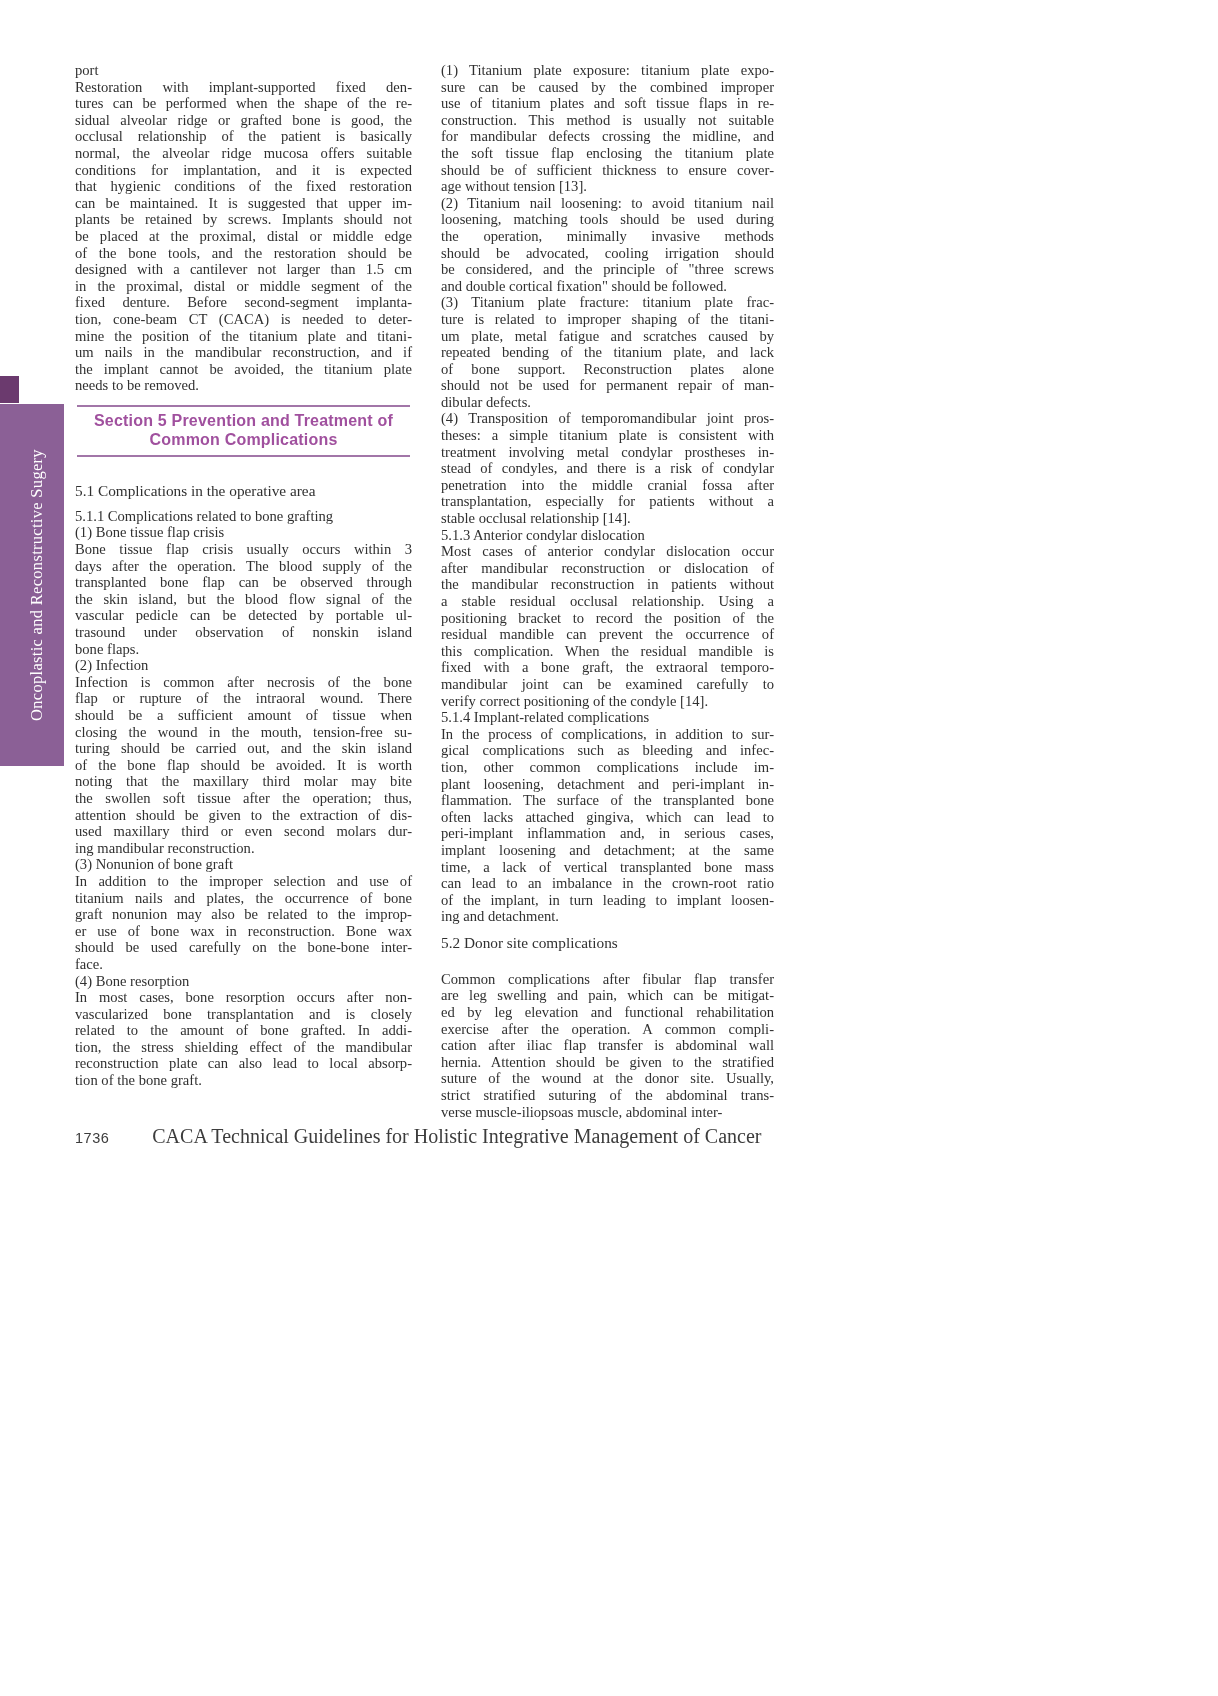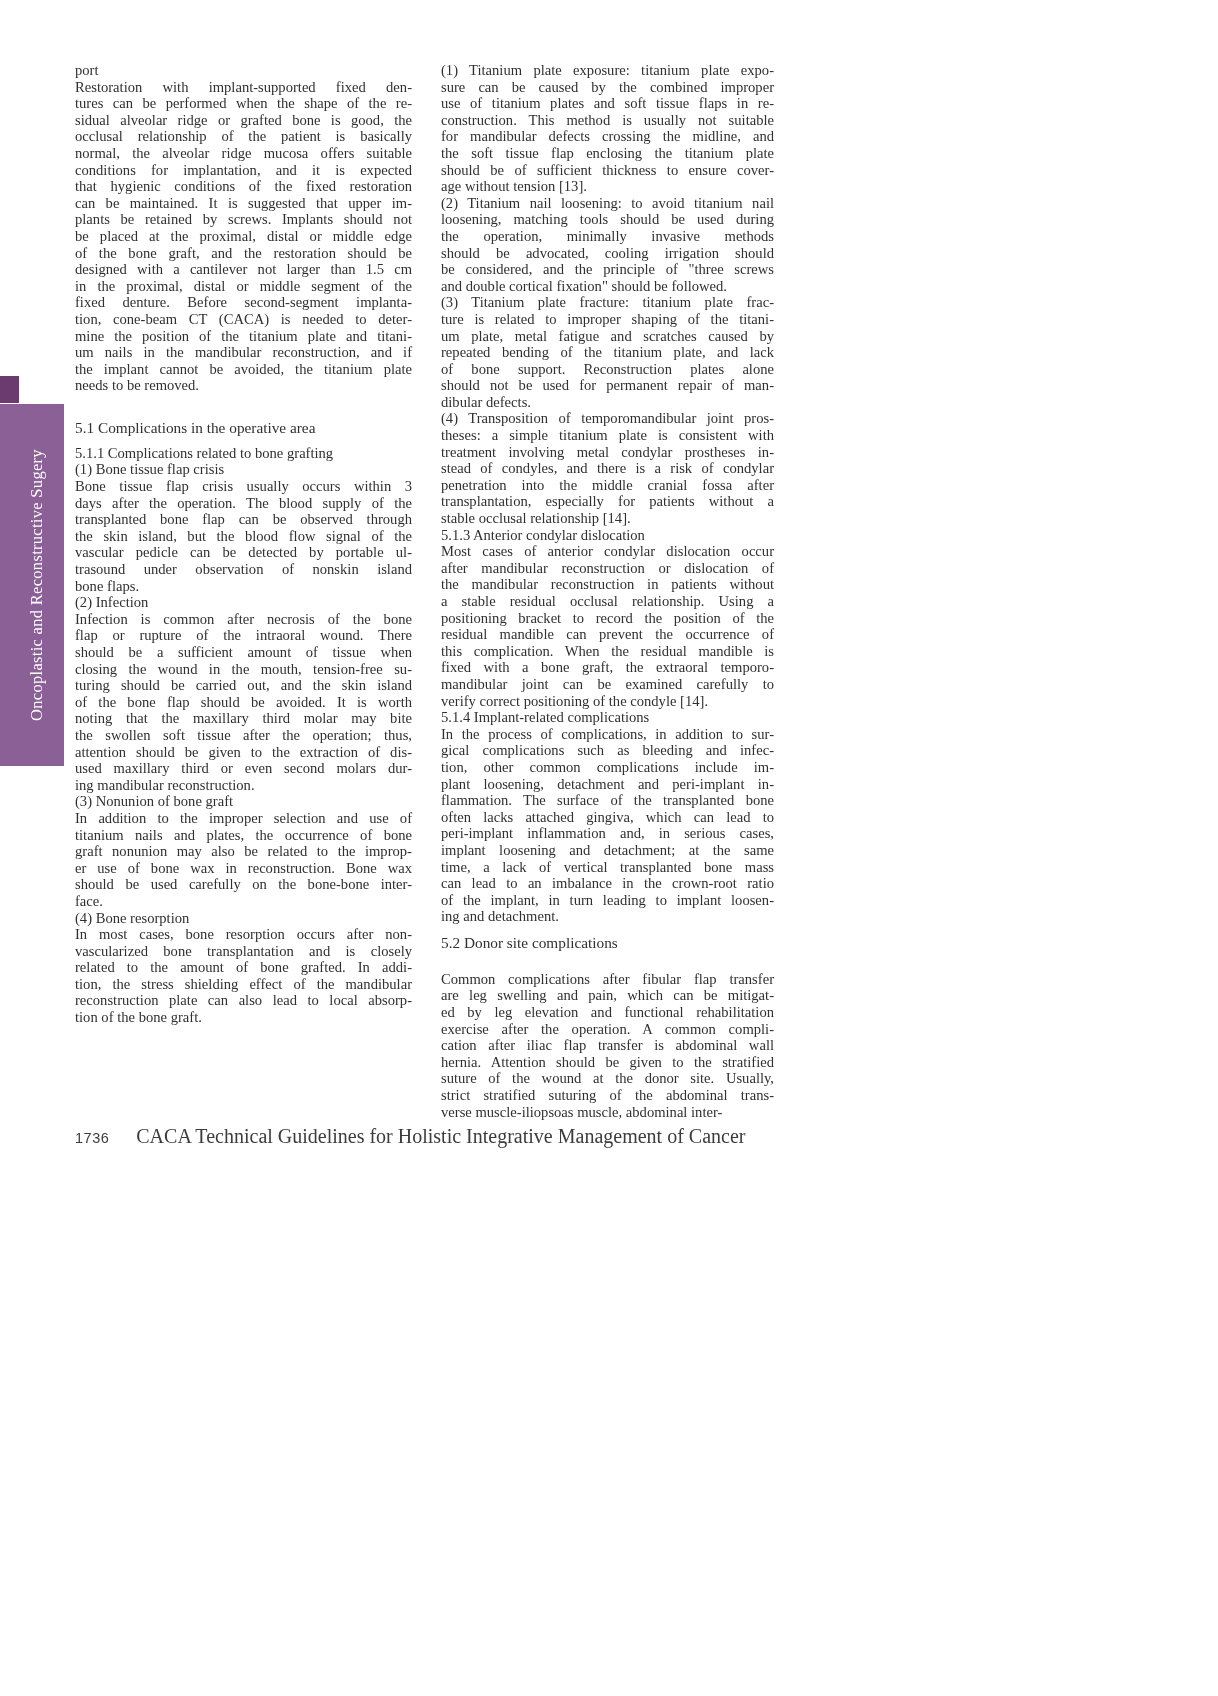--- a/index.html
+++ b/index.html
@@ -83,21 +83,21 @@
     margin: 25px 0 9px 0;
   }
   .subhead-52 { margin: 9px 0 20px 0; }
 
   
   .footer {
     position: absolute;
     left: 75px; top: 1125px;
     display: flex;
     align-items: baseline;
-    gap: 27px;
+    gap: 43px;
     color: var(--footer-text, #3c3c3c);
   }
   .page-num {
     font-family: "Liberation Sans", "DejaVu Sans", sans-serif;
     font-size: 14.5px;
     letter-spacing: 0.5px;
   }
   .running-title {
     font-size: 20px;
   }
@@ -120,32 +120,36 @@
           <div class="line">Restoration with implant-supported fixed den-</div>
           <div class="line">tures can be performed when the shape of the re-</div>
           <div class="line">sidual alveolar ridge or grafted bone is good, the</div>
           <div class="line">occlusal relationship of the patient is basically</div>
           <div class="line">normal, the alveolar ridge mucosa offers suitable</div>
           <div class="line">conditions for implantation, and it is expected</div>
           <div class="line">that hygienic conditions of the fixed restoration</div>
           <div class="line">can be maintained. It is suggested that upper im-</div>
           <div class="line">plants be retained by screws. Implants should not</div>
           <div class="line">be placed at the proximal, distal or middle edge</div>
-          <div class="line">of the bone graft, and the restoration should be</div>
+          <div class="line">of the bone tools, and the restoration should be</div>
           <div class="line">designed with a cantilever not larger than 1.5 cm</div>
           <div class="line">in the proximal, distal or middle segment of the</div>
           <div class="line">fixed denture. Before second-segment implanta-</div>
           <div class="line">tion, cone-beam CT (CACA) is needed to deter-</div>
           <div class="line">mine the position of the titanium plate and titani-</div>
           <div class="line">um nails in the mandibular reconstruction, and if</div>
           <div class="line">the implant cannot be avoided, the titanium plate</div>
           <div class="line last">needs to be removed.</div>
         </div>
       </div>
 
+    <div class="section-heading">
+      <div>Section 5 Prevention and Treatment of</div>
+      <div>Common Complications</div>
+    </div>
 
     <div class="subhead">5.1 Complications in the operative area</div>
 
     <div>
         <div class="para">
           <div class="line last">5.1.1 Complications related to bone grafting</div>
         </div>
         <div class="para">
           <div class="line last">(1) Bone tissue flap crisis</div>
         </div>

